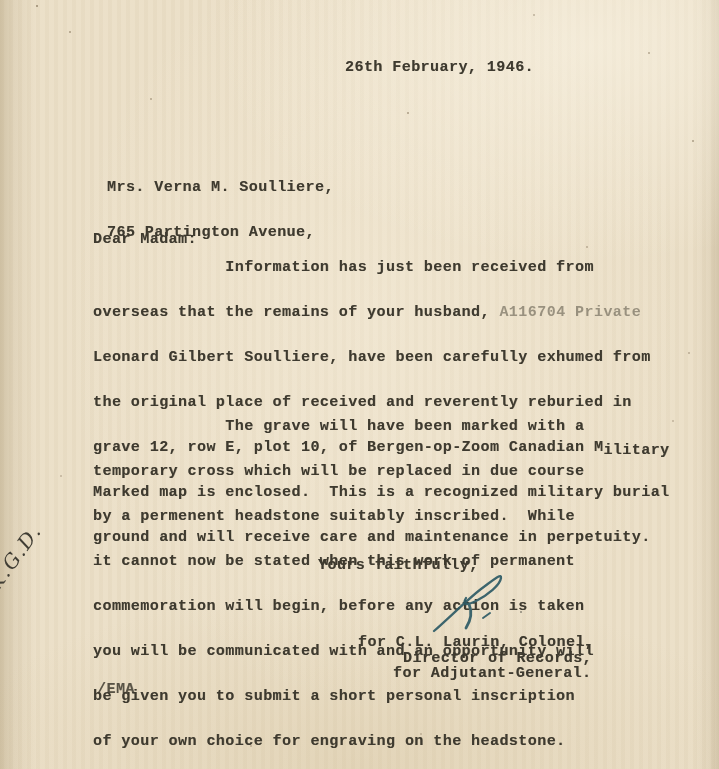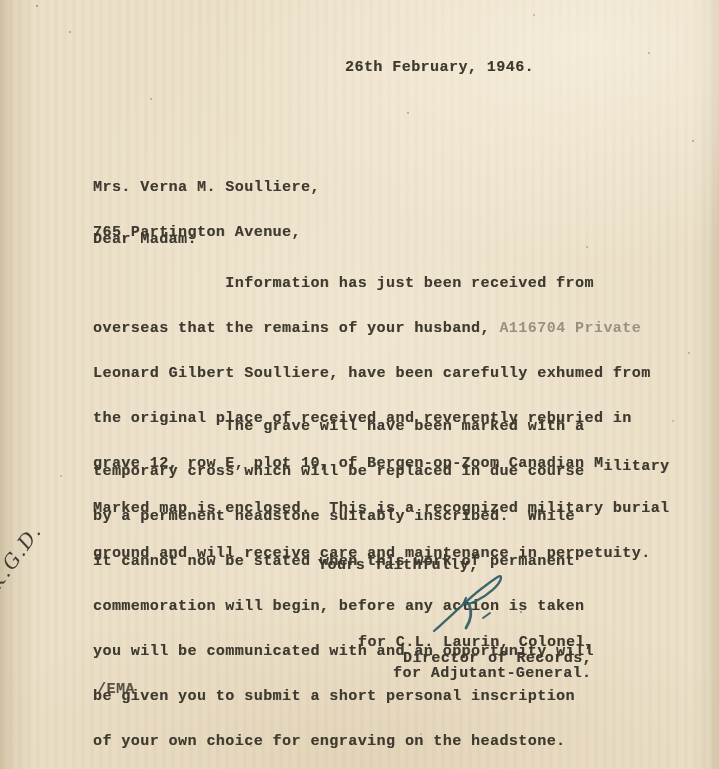--- a/index.html
+++ b/index.html
@@ -68,28 +68,28 @@
       672px 420px 0 rgba(90,70,45,0.30);
   }
 </style>
 </head>
 <body>
 
 <div class="page">
 
   <div class="ink" style="left:345px; top:60px;">26th February, 1946.</div>
 
-  <div class="ink" style="left:93px; top:150px;">
+  <div class="ink" style="left:107px; top:150px;">
     <div class="line">Mrs. Verna M. Soulliere,</div>
     <div class="line">765 Partington Avenue,</div>
   </div>
 
   <div class="ink" style="left:93px; top:232px;">Dear Madam:</div>
 
-  <div class="ink" style="left:93px; top:246px;">
+  <div class="ink" style="left:93px; top:230px;">
     <div class="line">              Information has just been received from</div>
     <div class="line"><span>overseas that the remains of your husband, </span><span class="faded">A116704 Private</span></div>
     <div class="line">Leonard Gilbert Soulliere, have been carefully exhumed from</div>
     <div class="line">the original place of received and reverently reburied in</div>
     <div class="line"><span>grave 12, row E, plot 10, of Bergen-op-Zoom Canadian M</span><span class="drop">ilitary</span></div>
     <div class="line">Marked map is enclosed.  This is a recognized military burial</div>
     <div class="line">ground and will receive care and maintenance in perpetuity.</div>
   </div>
 
   <div class="ink" style="left:93px; top:389px;">

